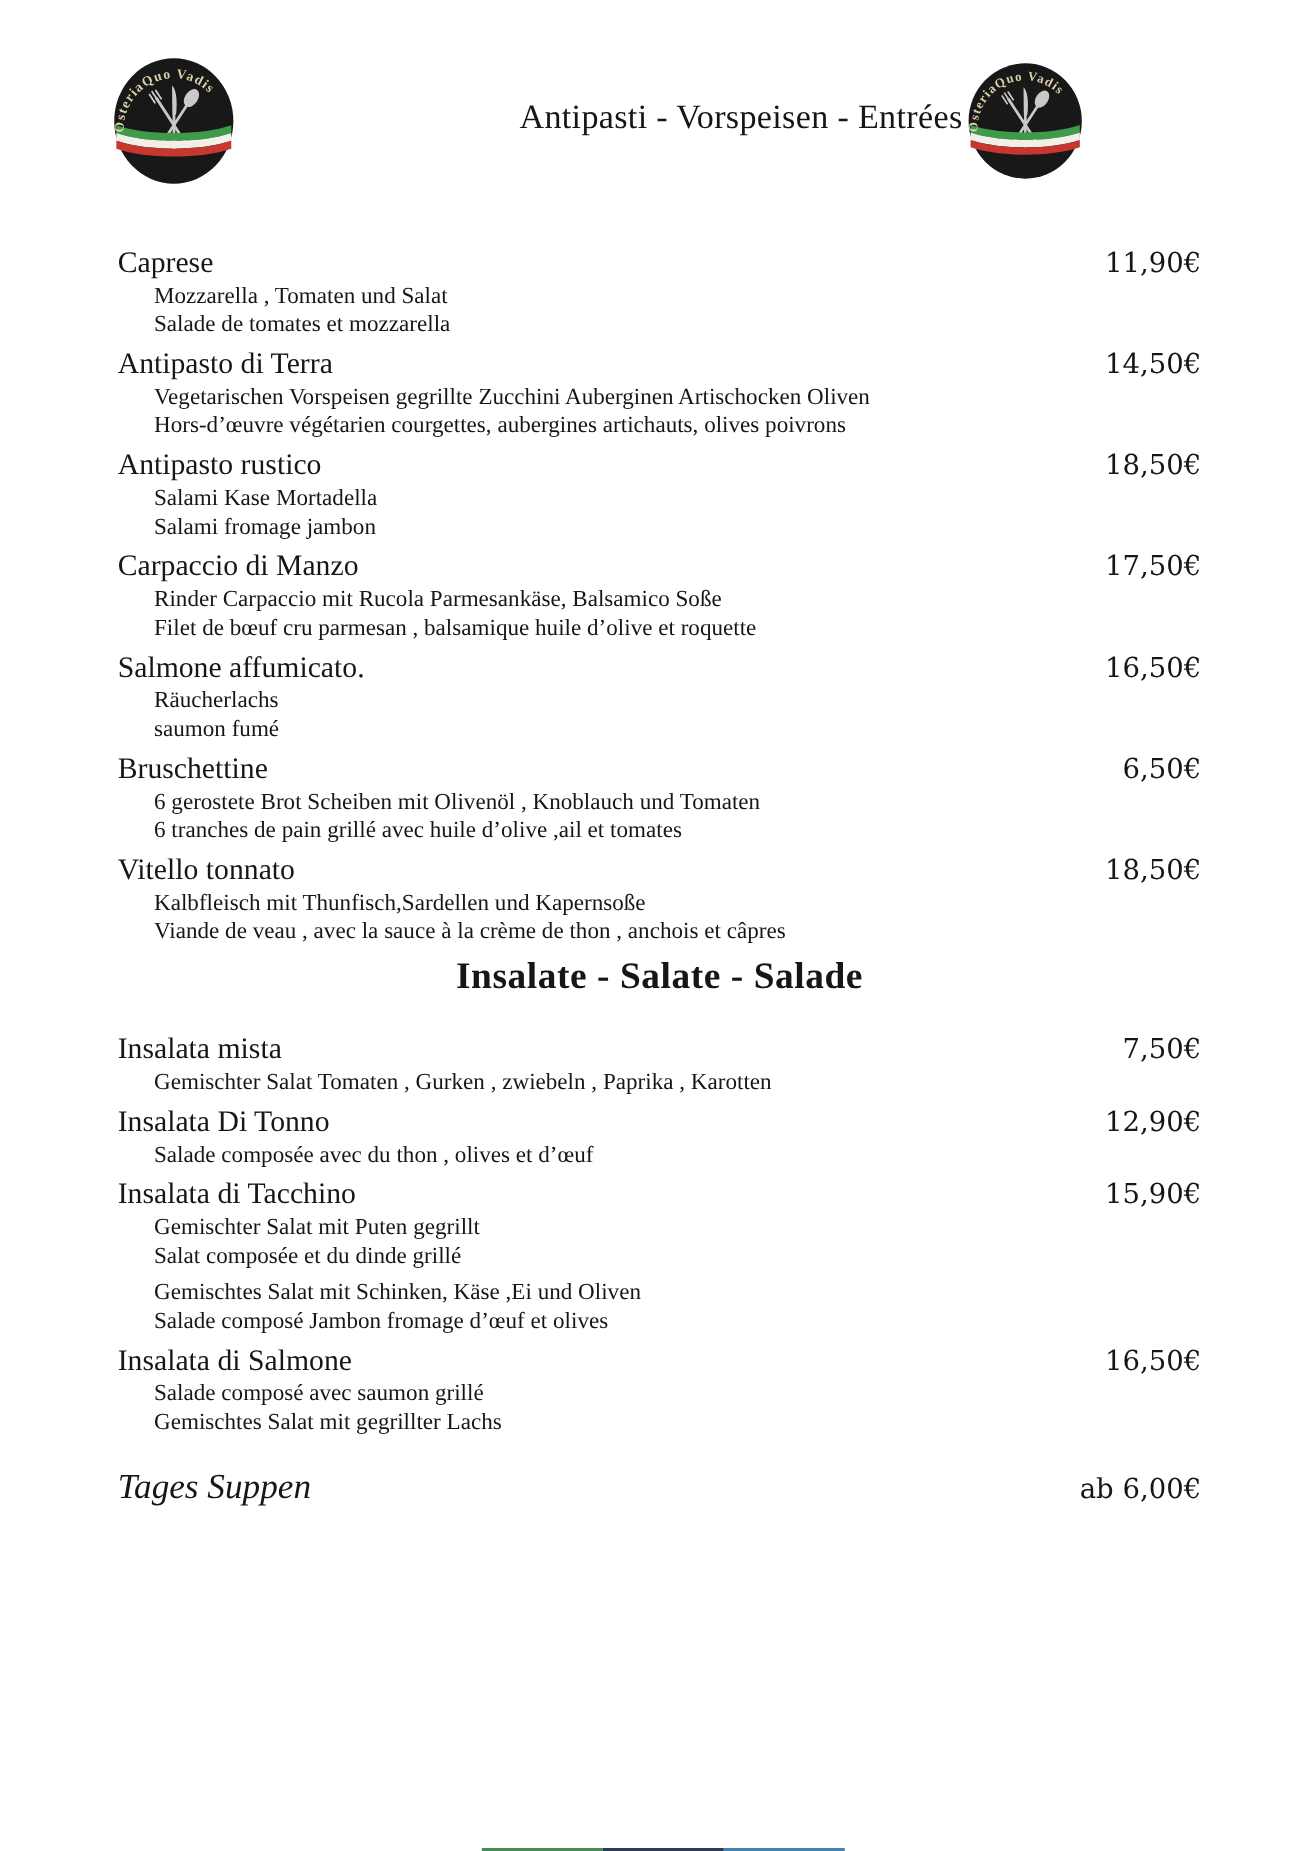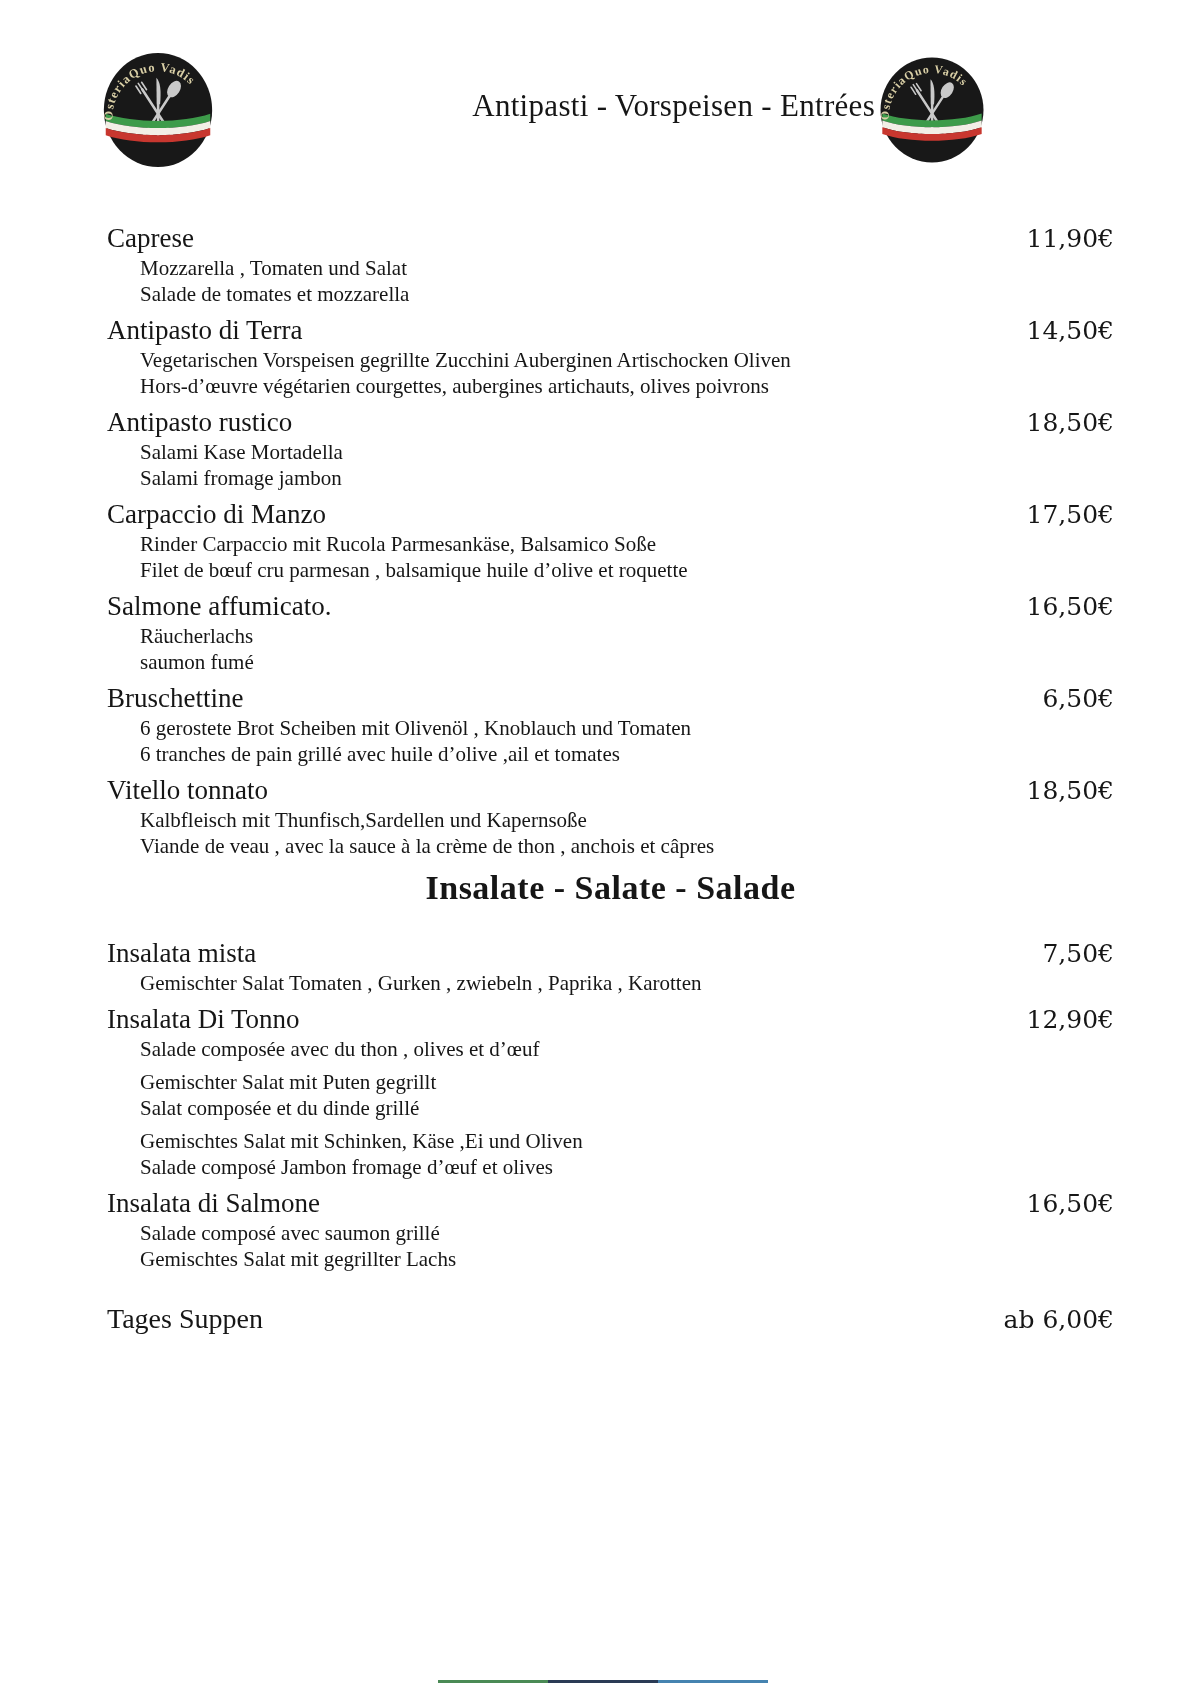--- a/index.html
+++ b/index.html
@@ -18,36 +18,36 @@
   .logo { position: absolute; }
   .logo-left  { left: 101px; top: 50px; width: 114px; height: 120px; }
   .logo-right { left: 877px; top: 54px; width: 110px; height: 112px; }
   .page-title {
     position: absolute; left: 175px; top: 88px; width: 700px;
     text-align: right;
     font-size: 31px; letter-spacing: 0.3px;
     white-space: nowrap;
   }
   
-  .menu { padding: 52px 76px 0 107px; }
+  .menu { padding: 52px 98px 0 107px; }
   .menu-item { margin-bottom: 7px; }
   .item-head { display: flex; justify-content: space-between; align-items: baseline; }
   .item-name { font-size: 27px; line-height: 33px; white-space: nowrap; }
   .item-price {
     font-family: "DejaVu Serif", serif;
     font-size: 25px; line-height: 33px; white-space: nowrap;
   }
   .item-desc { padding-left: 33px; font-size: 21px; line-height: 26px; white-space: nowrap; }
   .section-heading {
     text-align: center; font-weight: bold;
     font-size: 34px; line-height: 42px;
     margin: 8px 0 28px 0; letter-spacing: 0.5px;
   }
   .footer-item { margin-top: 30px; }
-  .footer-item .item-name { font-size: 28px; }
+  .footer-item .item-name { font-size: 32px; font-style: italic; }
   
   .bottom-strip {
     position: absolute; bottom: 0; left: 438px;
     width: 330px; height: 3px; display: flex;
   }
   .bottom-strip span { flex: 1; height: 100%; }
 </style>
 </head>
 <body>
 
@@ -202,20 +202,24 @@
 
   <div class="menu-item">
     <div class="item-head">
       <span class="item-name">Insalata Di Tonno</span>
       <span class="item-price">12,90€</span>
     </div>
     <div class="item-desc">Salade composée avec du thon , olives et d’œuf</div>
   </div>
 
   <div class="menu-item">
+    <div class="item-head">
+      <span class="item-name">Insalata di Tacchino</span>
+      <span class="item-price">15,90€</span>
+    </div>
     <div class="item-desc">Gemischter Salat mit Puten gegrillt</div>
     <div class="item-desc">Salat composée et du dinde grillé</div>
   </div>
 
   <div class="menu-item">
     <div class="item-desc">Gemischtes Salat mit Schinken, Käse ,Ei und Oliven</div>
     <div class="item-desc">Salade composé Jambon fromage d’œuf et olives</div>
   </div>
 
   <div class="menu-item">

